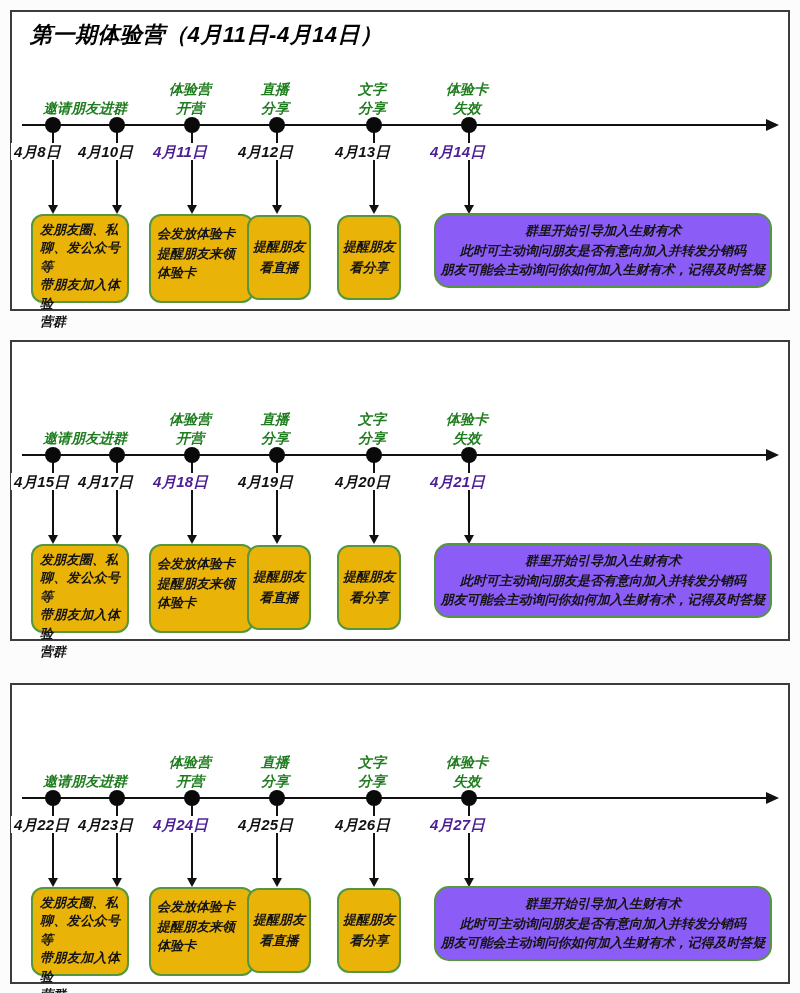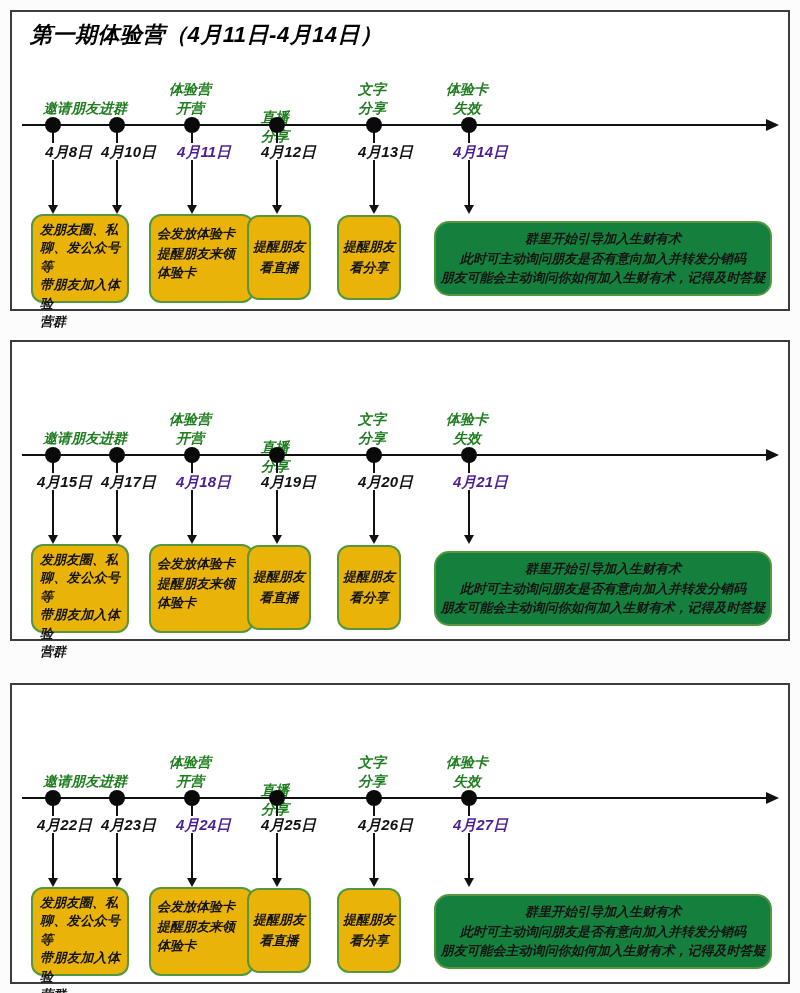--- a/index.html
+++ b/index.html
@@ -23,21 +23,21 @@
 
   
   .mlabel{
     position:absolute;top:62px;height:44px;width:120px;
     display:flex;align-items:flex-end;justify-content:center;
     text-align:center;color:#1f7d1f;font-size:14px;line-height:1.35;
     white-space:pre-line;
   }
   .mlabel.l0{left:13px;}
   .mlabel.l1{left:118px;}
-  .mlabel.l2{left:203px;margin-top:28px;}
+  .mlabel.l2{left:203px;}
   .mlabel.l3{left:300px;}
   .mlabel.l4{left:395px;}
 
   
   .axis{position:absolute;left:10px;top:112px;width:746px;height:2px;background:#111;}
   .axis-head{
     position:absolute;left:754px;top:107px;width:0;height:0;
     border-top:6px solid transparent;border-bottom:6px solid transparent;
     border-left:13px solid #111;
   }
@@ -53,42 +53,42 @@
   .vhead{
     position:absolute;top:193px;width:0;height:0;z-index:1;
     border-left:5px solid transparent;border-right:5px solid transparent;
     border-top:9px solid #111;
   }
   .vhead.c0{left:36px;}.vhead.c1{left:100px;}.vhead.c2{left:175px;}
   .vhead.c3{left:260px;}.vhead.c4{left:357px;}.vhead.c5{left:452px;}
 
   
   .date{
-    position:absolute;top:131px;width:84px;text-align:right;
+    position:absolute;top:131px;width:84px;text-align:left;
     font-size:15px;line-height:1.2;z-index:2;
   }
   .date span{background:#ffffff;padding:0 3px;}
   .date.c0{left:-1px;}.date.c1{left:63px;}.date.c2{left:138px;}
   .date.c3{left:223px;}.date.c4{left:320px;}.date.c5{left:415px;}
   .date.red{color:#4c1d95;}
 
   
   .box{
     position:absolute;background:#eab308;border:2px solid #54973f;
     box-sizing:border-box;border-radius:12px;font-size:13px;color:#141414;
     z-index:2;white-space:pre-line;
   }
   .box.b0{left:19px;top:202px;width:98px;height:89px;padding:5px 7px;line-height:1.42;text-align:justify;}
   .box.b1{left:137px;top:202px;width:105px;height:89px;padding:8px 6px;line-height:1.5;text-align:left;}
   .box.b2{left:235px;top:203px;width:64px;height:85px;display:flex;align-items:center;justify-content:center;text-align:center;line-height:1.6;}
   .box.b3{left:325px;top:203px;width:64px;height:85px;display:flex;align-items:center;justify-content:center;text-align:center;line-height:1.6;}
   .box.big{
     left:422px;top:201px;width:338px;height:75px;border-radius:15px;
-    background:#15803d;display:flex;align-items:center;justify-content:center;
-    text-align:center;line-height:1.5;font-size:13px;margin-top:8px;
+    background:#8b5cf6;display:flex;align-items:center;justify-content:center;
+    text-align:center;line-height:1.5;font-size:13px;
   }
 </style>
 </head>
 <body>
 
 <section class="panel p0">
   <h2 class="title">第一期体验营（4月11日-4月14日）</h2>
 
   <div class="mlabel l0">邀请朋友进群</div>
   <div class="mlabel l1">体验营

